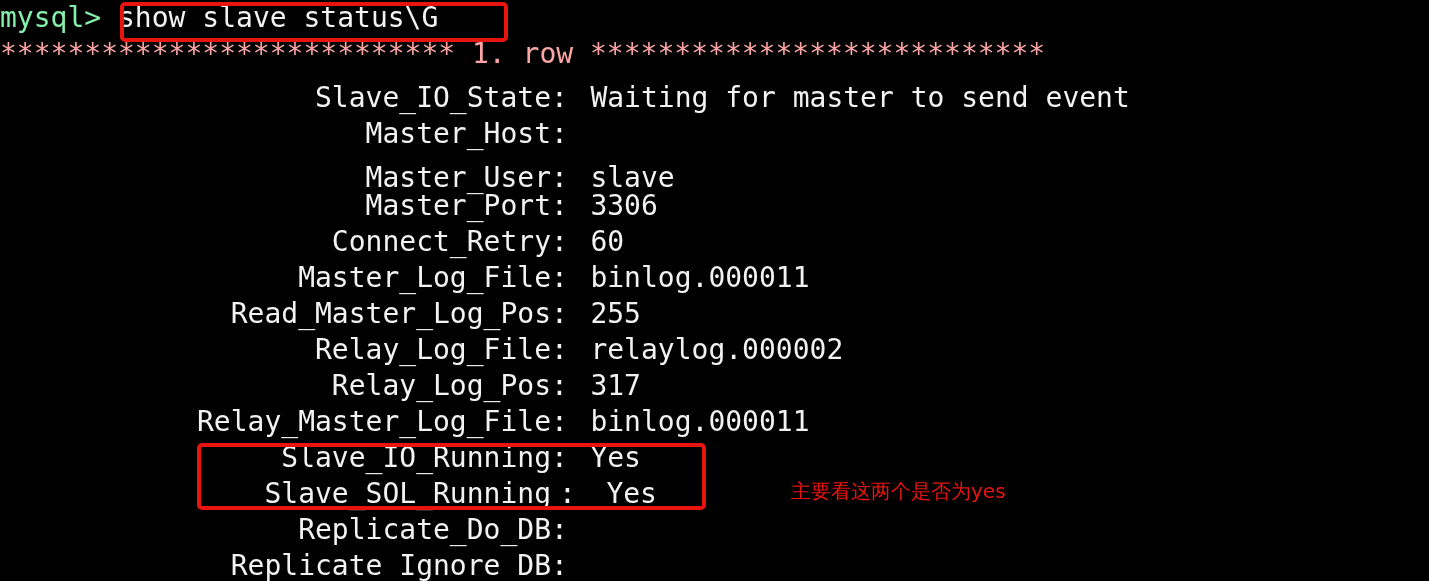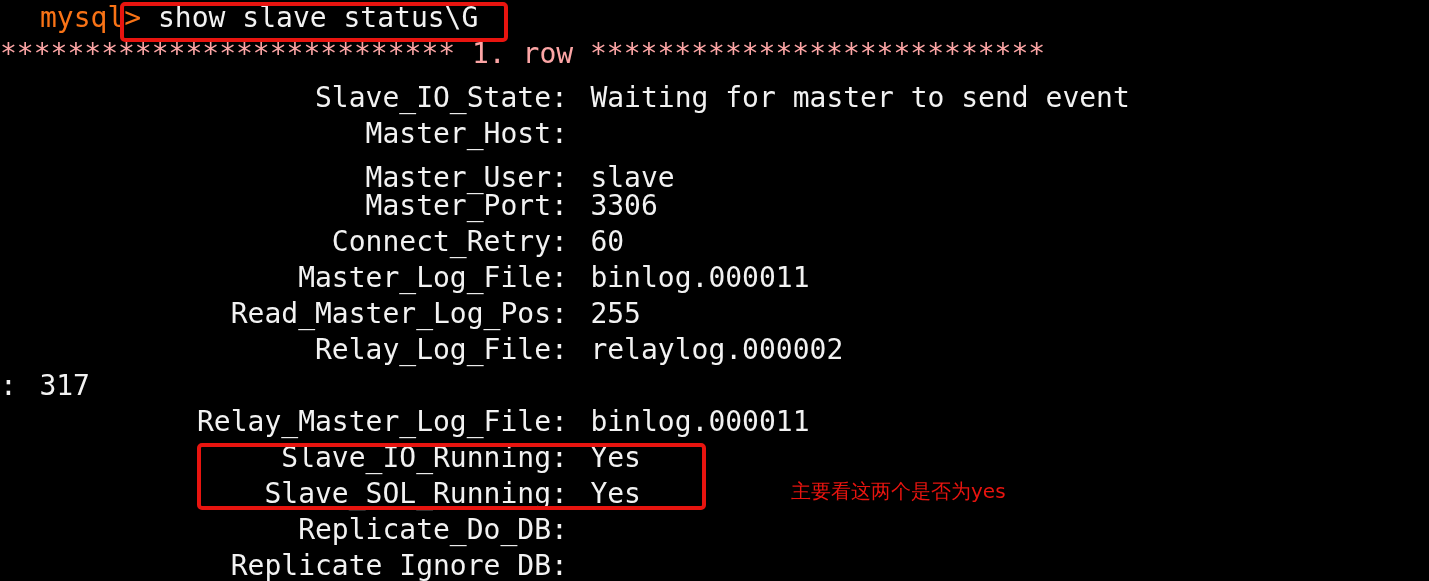--- a/index.html
+++ b/index.html
@@ -26,21 +26,21 @@
     position: absolute;
     left: 0;
     white-space: pre;
     letter-spacing: 0;
     font-size: 28px;
     line-height: 36px;
     height: 36px;
   }
 
   .prompt-line { left: 0; }
-  .prompt-user { color: #f97316; margin-left: 40px; }
+  .prompt-user { color: #86efac; }
 
   .stars-line { color: #fca5a5; }
 
   
   .row {
     position: absolute;
     left: 0;
     height: 36px;
     line-height: 36px;
     white-space: pre;
@@ -122,32 +122,32 @@
 
   <div class="row" style="top:296px;">
     <span class="label">Read_Master_Log_Pos</span><span class="colon">:</span><span class="value">255</span>
   </div>
 
   <div class="row" style="top:332px;">
     <span class="label">Relay_Log_File</span><span class="colon">:</span><span class="value">relaylog.000002</span>
   </div>
 
   <div class="row" style="top:368px;">
-    <span class="colon">:</span><span class="value">317</span>
+    <span class="label">Relay_Log_Pos</span><span class="colon">:</span><span class="value">317</span>
   </div>
 
   <div class="row" style="top:404px;">
     <span class="label">Relay_Master_Log_File</span><span class="colon">:</span><span class="value">binlog.000011</span>
   </div>
 
   <div class="row" style="top:440px;">
     <span class="label">Slave_IO_Running</span><span class="colon">:</span><span class="value">Yes</span>
   </div>
 
-  <div class="row" style="top:476px;">
+  <div class="row" style="top:476px;gap:8px;">
     <span class="label">Slave_SOL_Running</span><span class="colon">:</span><span class="value">Yes</span>
   </div>
 
   <div class="row" style="top:512px;">
     <span class="label">Replicate_Do_DB</span><span class="colon">:</span><span class="value"></span>
   </div>
 
   <div class="row" style="top:548px;">
     <span class="label">Replicate_Ignore_DB</span><span class="colon">:</span><span class="value"></span>
   </div>

